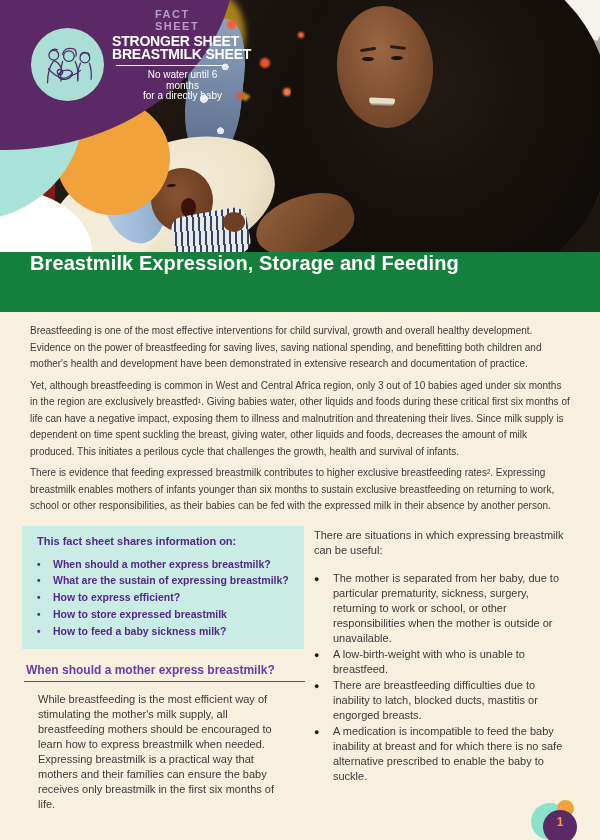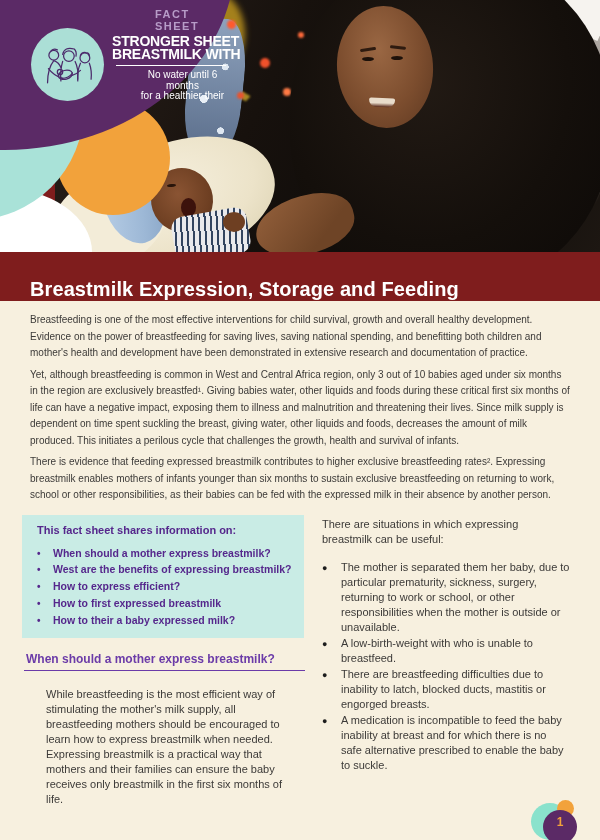--- a/index.html
+++ b/index.html
@@ -71,41 +71,41 @@
   .kicker{position:absolute;left:155px;top:8px;width:80px;
     color:#b79cc8;font-size:11px;font-weight:bold;letter-spacing:1.5px;}
   .logo-circle{position:absolute;left:31px;top:28px;width:73px;height:73px;border-radius:50%;
     background:#abdfd6;display:flex;align-items:center;justify-content:center;}
   .logo-text{position:absolute;left:112px;top:35px;width:118px;text-align:center;color:#ffffff;}
   .logo-title{font-size:14px;font-weight:bold;line-height:12.5px;letter-spacing:-.2px;white-space:nowrap;}
   .logo-divider{border:0;border-top:1.5px solid #ffffff;margin:5px 4px 4px;}
   .logo-sub{font-size:10px;line-height:10.5px;font-weight:500;margin-left:23px;}
 
   
-  .banner{width:600px;height:49px;background:#7f1d1d;display:flex;align-items:flex-end;}
+  .banner{width:600px;height:60px;background:#15803d;display:flex;align-items:flex-start;}
   .banner h1{margin:0;padding:0 30px;color:#ffffff;font-size:20px;font-weight:bold;letter-spacing:.1px;}
 
   
   .main{padding:0 30px;color:#3c3a38;}
   .main p.intro-p{margin:5px 0 0;font-size:10px;line-height:16.5px;}
   .main p.intro-p:first-child{margin-top:11px;}
 
   .columns{display:flex;gap:12px;margin-top:11px;justify-content:space-between;}
   .col-left{width:272px;flex:none;}
-  .col-right{flex:1;padding-top:2px;margin-left:8px;}
+  .col-right{flex:1;padding-top:2px;}
 
   .info-box{background:#c9ece5;margin-left:-8px;width:calc(100% + 10px);
     padding:9px 10px 8px 15px;color:#55278c;}
   .info-box .box-heading{font-size:11px;font-weight:bold;line-height:13px;margin:0 0 10px;}
   .info-box ul,.sit-list{list-style:none;margin:0;padding:0;}
   .info-box li{display:flex;font-size:10.5px;font-weight:bold;line-height:13px;margin:0 0 3.8px;}
   .info-box .dot{width:16px;flex:none;font-size:10px;}
   .section-heading{margin:14px 0 0 -4px;color:#6b3ba8;font-size:12px;font-weight:bold;}
   .section-rule{border:0;border-top:1.5px solid #6b3ba8;margin:4px 0 10px -6px;width:calc(100% + 9px);}
-  .section-body{margin:16px;font-size:11px;line-height:15px;}
+  .section-body{margin:8px;font-size:11px;line-height:15px;}
 
   .sit-intro{margin:0 0 13px;font-size:11px;line-height:15px;}
   .sit-list li{display:flex;font-size:11px;line-height:15px;margin:0 0 1px;}
   .sit-list .dot{width:19px;flex:none;font-size:9px;padding-top:1px;color:#1d1d1d;}
 
   
   .badge{position:absolute;right:0;bottom:0;width:70px;height:45px;}
   .badge-teal{position:absolute;left:1px;top:8px;width:38px;height:37px;border-radius:50%;background:#8ae2cc;}
   .badge-orange{position:absolute;left:27px;top:5px;width:17px;height:17px;border-radius:50%;background:#f2a23b;}
   .badge-purple{position:absolute;left:13px;top:15px;width:34px;height:34px;border-radius:50%;background:#5b2a66;
@@ -176,24 +176,24 @@
           <path d="M50 25 q2 -4 6 -3 q4 0 4 4"></path>
           <path d="M50 34 q-4 9 -3 20"></path>
           <path d="M60 34 q3 8 2 18"></path>
           <path d="M50 42 q-5 5 -10 6"></path>
         </g>
       </svg>
     </div>
 
     <div class="logo-text">
       <div class="logo-title">STRONGER SHEET</div>
-      <div class="logo-title">BREASTMILK WITH</div>
+      <div class="logo-title">BREASTMILK SHEET</div>
       <hr class="logo-divider">
       <div class="logo-sub">No water until 6 months</div>
-      <div class="logo-sub">for a healthier their</div>
+      <div class="logo-sub">for a directly baby</div>
     </div>
   </div>
 
   <div class="banner">
     <h1>Breastmilk Expression, Storage and Feeding</h1>
   </div>
 
   <div class="main">
     <p class="intro-p">Breastfeeding is one of the most effective interventions for child survival, growth and overall healthy development. Evidence on the power of breastfeeding for saving lives, saving national spending, and benefitting both children and mother's health and development have been demonstrated in extensive research and documentation of practice.</p>
     <p class="intro-p">Yet, although breastfeeding is common in West and Central Africa region, only 3 out of 10 babies aged under six months in the region are exclusively breastfed¹. Giving babies water, other liquids and foods during these critical first six months of life can have a negative impact, exposing them to illness and malnutrition and threatening their lives. Since milk supply is dependent on time spent suckling the breast, giving water, other liquids and foods, decreases the amount of milk produced. This initiates a perilous cycle that challenges the growth, health and survival of infants.</p>
@@ -204,48 +204,48 @@
 
         <div class="info-box">
           <p class="box-heading">This fact sheet shares information on:</p>
           <ul>
             <li>
                 <span class="dot">•</span>
                 <span>When should a mother express breastmilk?</span>
               </li>
             <li>
                 <span class="dot">•</span>
-                <span>West are the benefits of expressing breastmilk?</span>
+                <span>What are the sustain of expressing breastmilk?</span>
               </li>
             <li>
                 <span class="dot">•</span>
                 <span>How to express efficient?</span>
               </li>
             <li>
                 <span class="dot">•</span>
-                <span>How to first expressed breastmilk</span>
-              </li>
-            <li>
-                <span class="dot">•</span>
-                <span>How to their a baby expressed milk?</span>
+                <span>How to store expressed breastmilk</span>
+              </li>
+            <li>
+                <span class="dot">•</span>
+                <span>How to feed a baby sickness milk?</span>
               </li>
           </ul>
         </div>
 
         <h2 class="section-heading">When should a mother express breastmilk?</h2>
         <hr class="section-rule">
         <p class="section-body">While breastfeeding is the most efficient way of stimulating the mother's milk supply, all breastfeeding mothers should be encouraged to learn how to express breastmilk when needed. Expressing breastmilk is a practical way that mothers and their families can ensure the baby receives only breastmilk in the first six months of life.</p>
       </div>
 
       <div class="col-right">
         <p class="sit-intro">There are situations in which expressing breastmilk can be useful:</p>
         <ul class="sit-list">
           <li>
               <span class="dot">●</span>
-              <span>The mother is separated them her baby, due to particular prematurity, sickness, surgery, returning to work or school, or other responsibilities when the mother is outside or unavailable.</span>
+              <span>The mother is separated from her baby, due to particular prematurity, sickness, surgery, returning to work or school, or other responsibilities when the mother is outside or unavailable.</span>
             </li>
           <li>
               <span class="dot">●</span>
               <span>A low-birth-weight with who is unable to breastfeed.</span>
             </li>
           <li>
               <span class="dot">●</span>
               <span>There are breastfeeding difficulties due to inability to latch, blocked ducts, mastitis or engorged breasts.</span>
             </li>
           <li>

